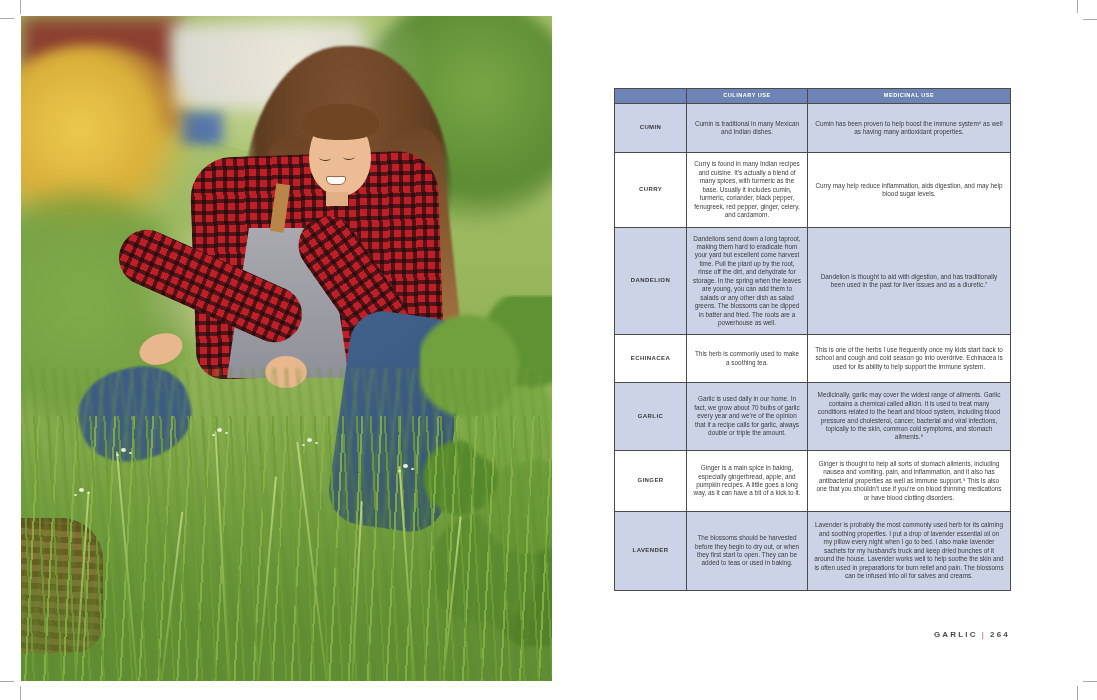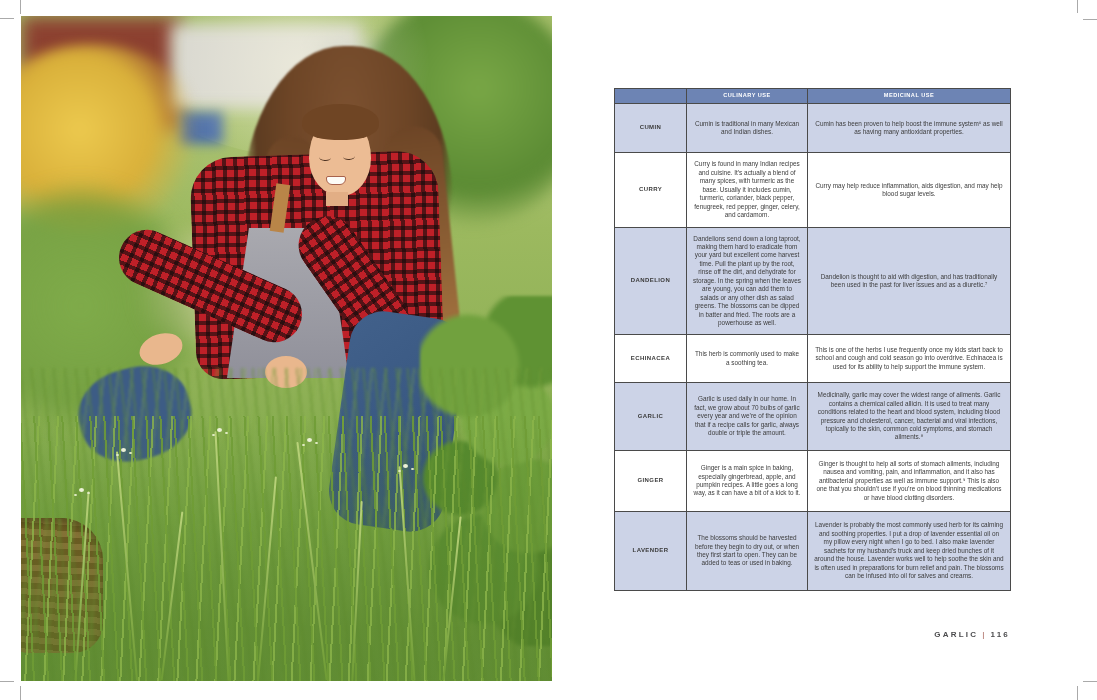--- a/index.html
+++ b/index.html
@@ -206,14 +206,14 @@
   <div class="cell">Ginger is thought to help all sorts of stomach ailments, including nausea and vomiting, pain, and inflammation, and it also has antibacterial properties as well as immune support.⁹ This is also one that you shouldn’t use if you’re on blood thinning medications or have blood clotting disorders.</div>
 
   <div class="cell name shade">LAVENDER</div>
   <div class="cell shade">The blossoms should be harvested before they begin to dry out, or when they first start to open. They can be added to teas or used in baking.</div>
   <div class="cell shade">Lavender is probably the most commonly used herb for its calming and soothing properties. I put a drop of lavender essential oil on my pillow every night when I go to bed. I also make lavender sachets for my husband’s truck and keep dried bunches of it around the house. Lavender works well to help soothe the skin and is often used in preparations for burn relief and pain. The blossoms can be infused into oil for salves and creams.</div>
 </div>
 
 <div class="footer">
   <span>GARLIC</span>
   <span class="sep">|</span>
-  <span>116</span>
+  <span>264</span>
 </div>
 
 </body></html>

